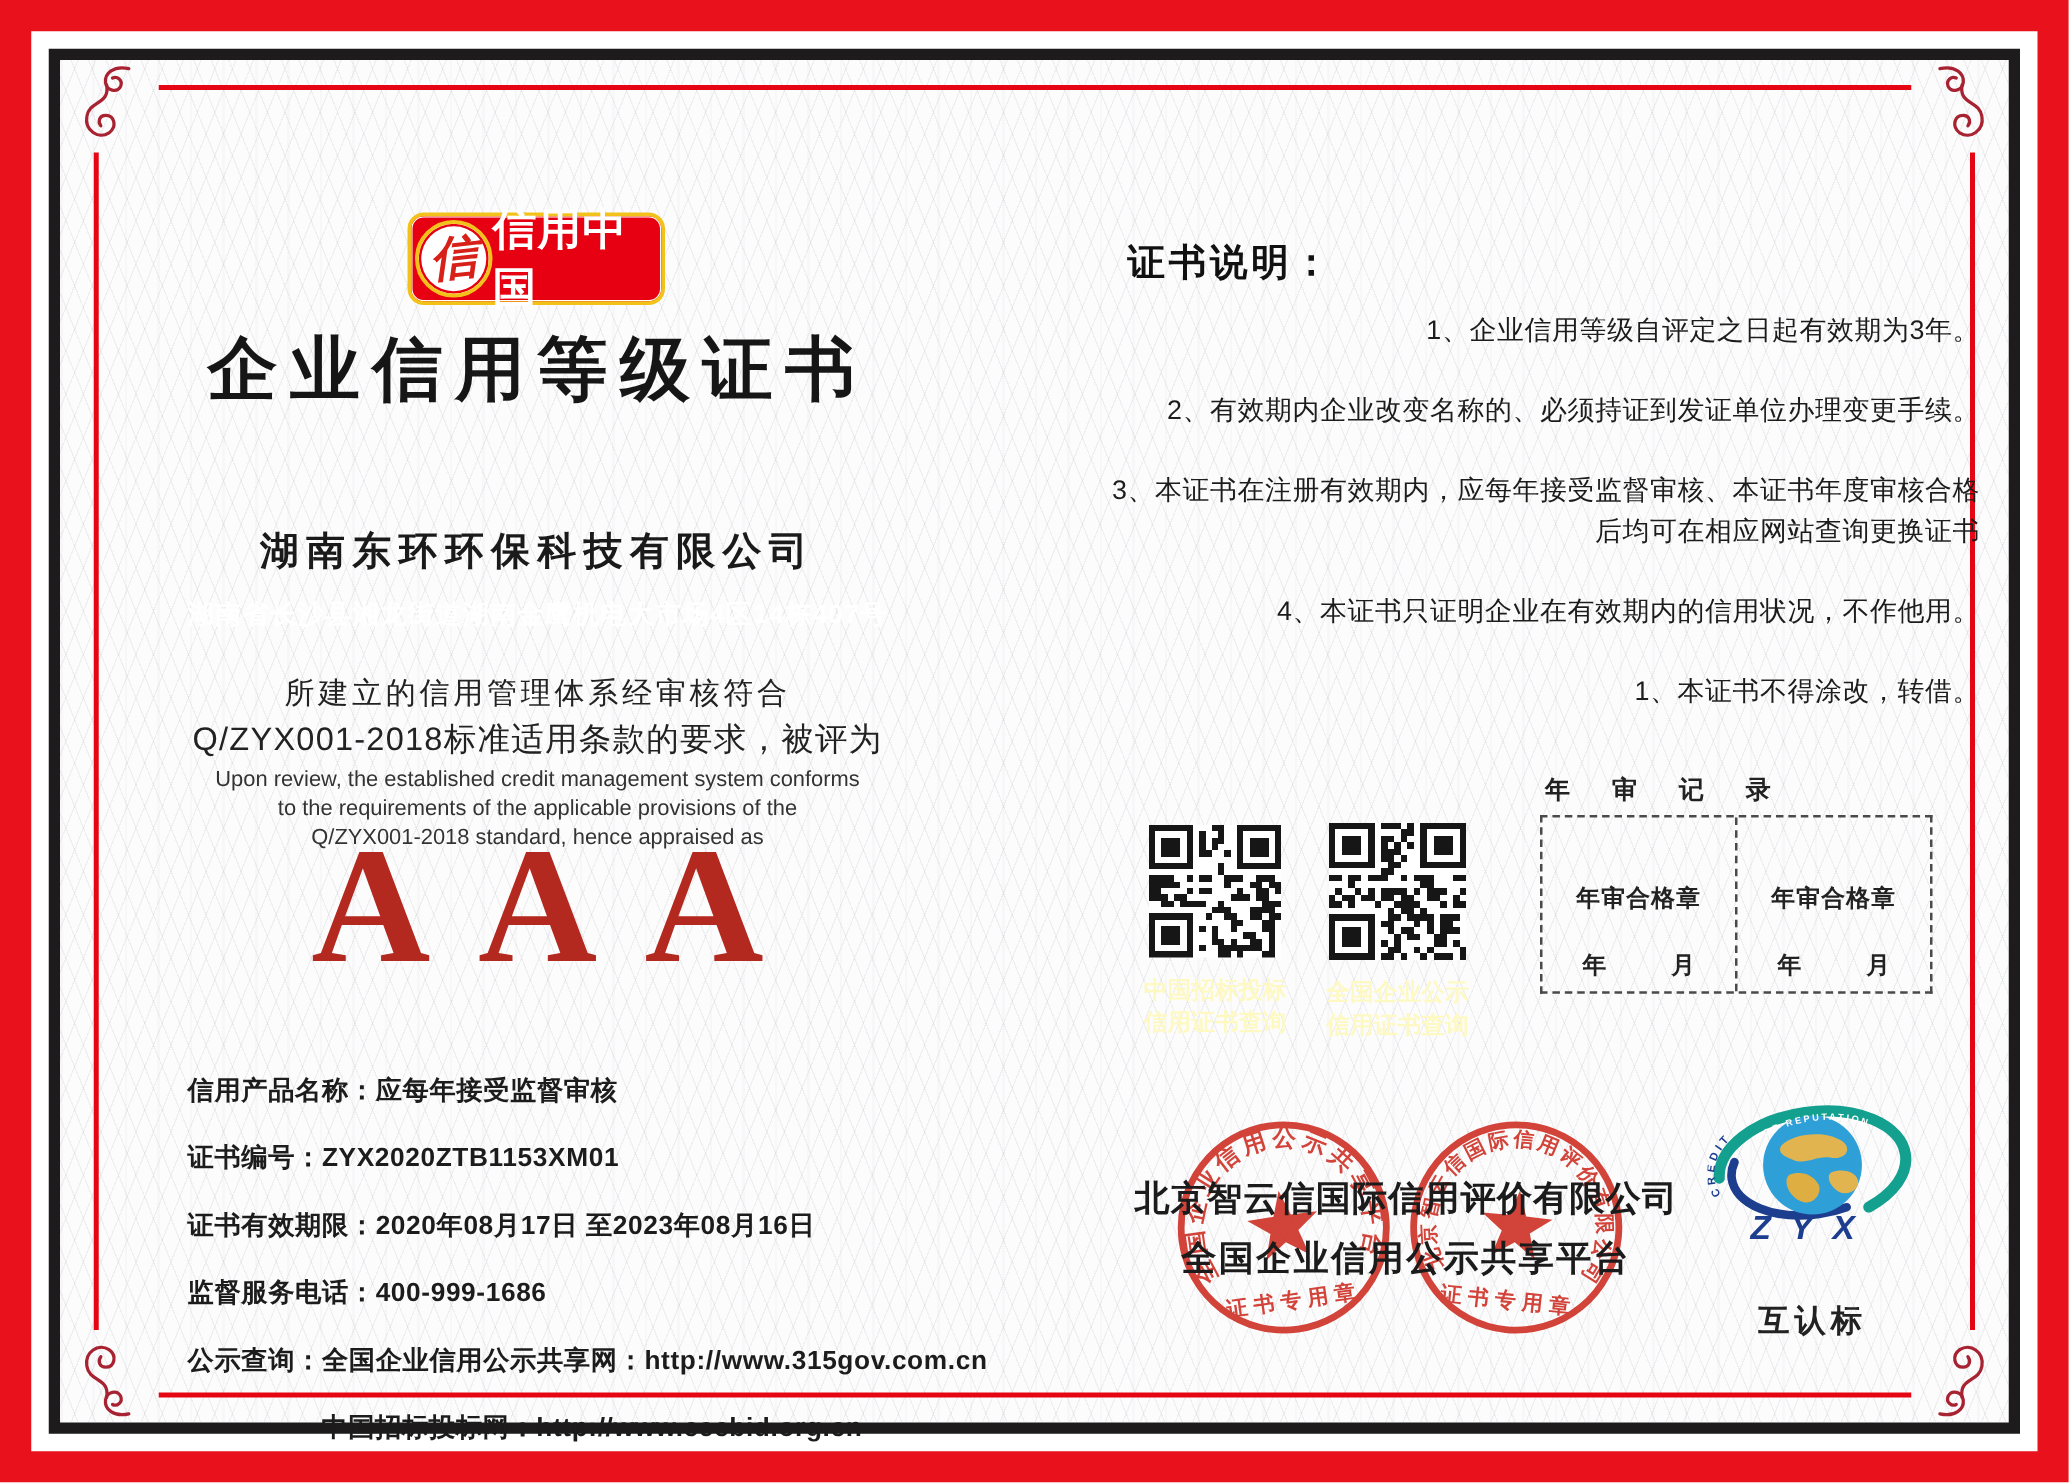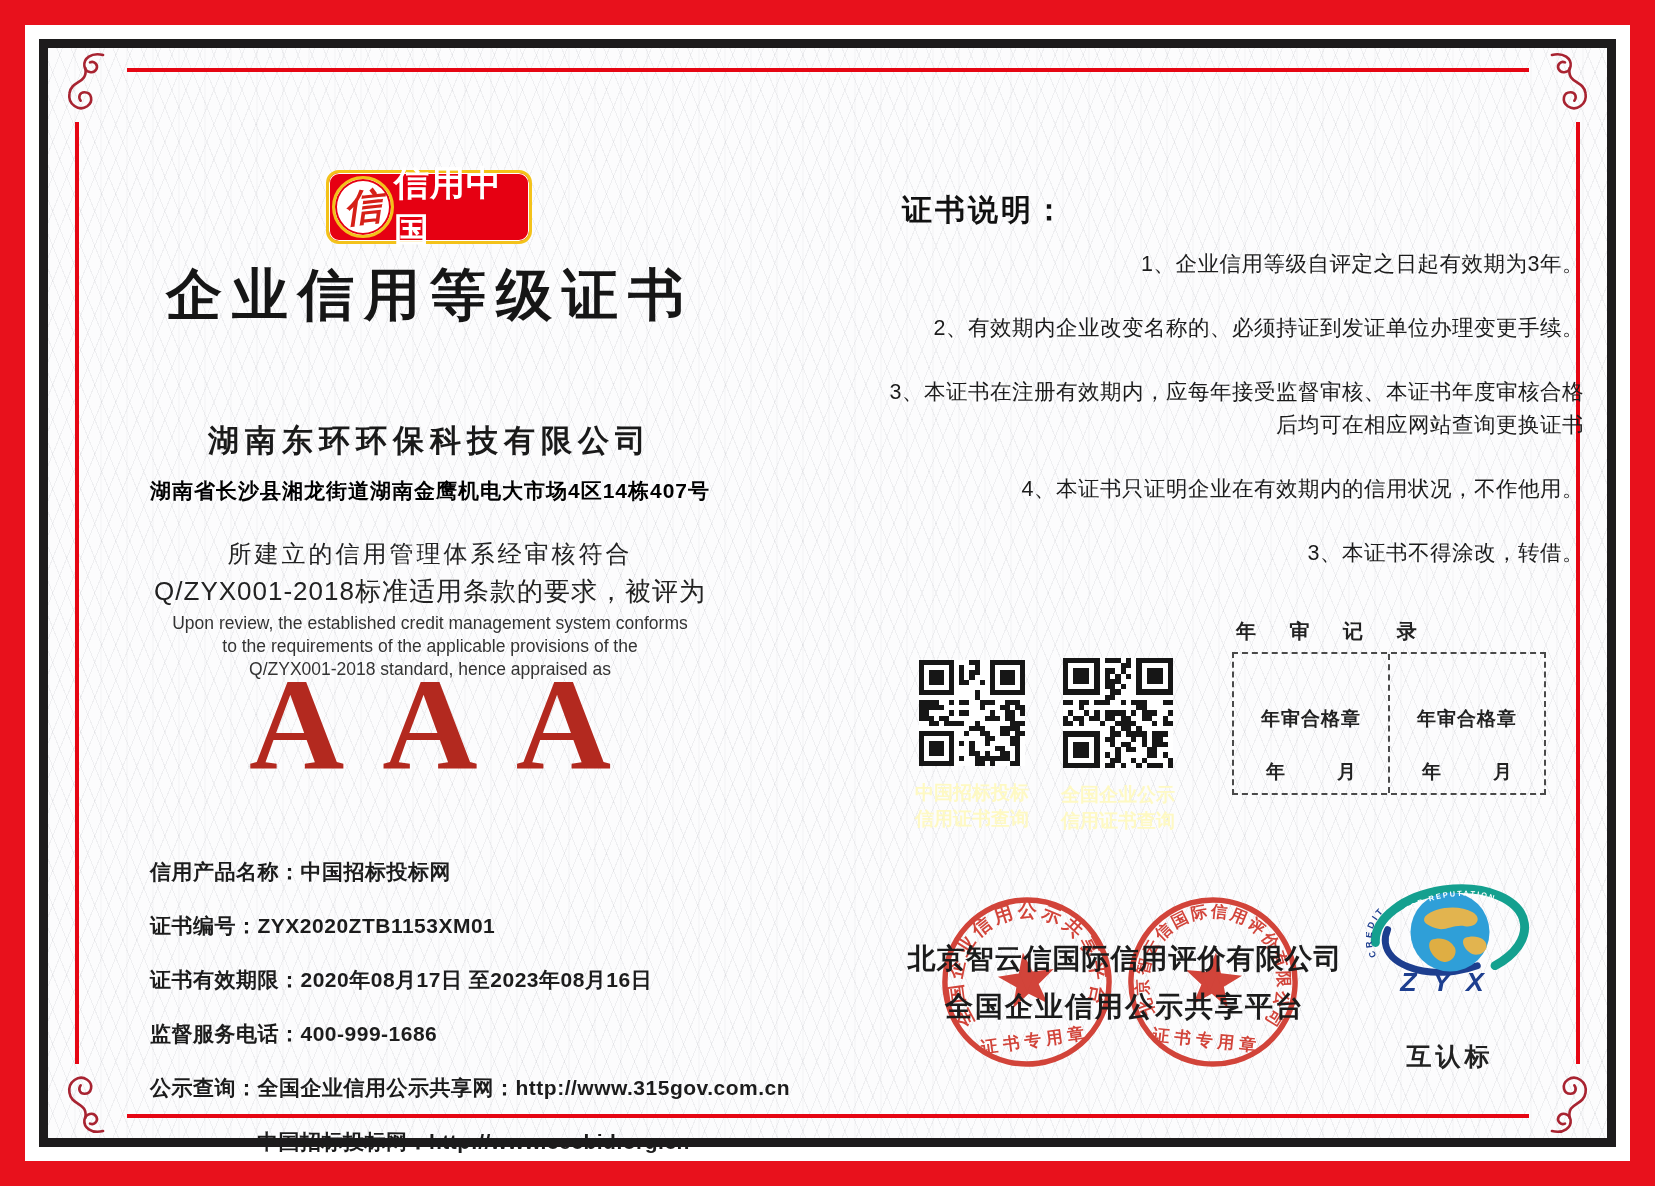--- a/index.html
+++ b/index.html
@@ -28,21 +28,21 @@
 
   
   .badge{position:absolute;left:326px;top:170px;width:206px;height:74px;background:#e60012;border:3px solid #f3c21a;border-radius:13px;display:flex;align-items:center;box-sizing:border-box;box-shadow:0 0 0 1px #fff inset;}
   .badge-circle{width:62px;height:62px;margin-left:3px;background:#fff;border:3px solid #f3c21a;border-radius:50%;box-sizing:border-box;display:flex;align-items:center;justify-content:center;box-shadow:0 0 0 2px #e60012 inset;}
   .badge-glyph{color:#d62018;font-size:38px;font-weight:bold;font-style:italic;line-height:1;transform:rotate(-6deg);}
   .badge-label{flex:1;text-align:left;color:#ffffff;font-size:35px;font-weight:bold;letter-spacing:1px;}
 
   .title-zh{top:258px;font-size:56px;font-weight:bold;color:#161616;letter-spacing:10px;}
   .title-en{top:330px;font-family:"Liberation Serif","DejaVu Serif",serif;font-size:32px;color:#1a1a1a;}
   .company{top:420px;font-size:31px;font-weight:bold;color:#1a1a1a;letter-spacing:6px;}
-  .address{top:477px;font-size:21px;font-weight:bold;color:#000000;letter-spacing:1px;}
+  .address{top:477px;font-size:21px;font-weight:bold;color:#ffffff;letter-spacing:1px;}
   .stmt1{top:538px;font-size:24px;font-weight:normal;color:#222;letter-spacing:3px;}
   .stmt2{top:574px;font-size:26px;color:#222;letter-spacing:1px;}
   .stmt-en{top:612px;font-size:17.5px;color:#333;line-height:23px;}
   .rating{top:648px;font-family:"Liberation Serif","DejaVu Serif",serif;font-size:132px;font-weight:bold;color:#b3291f;letter-spacing:38px;text-indent:38px;}
 
   .details{position:absolute;left:150px;top:858px;font-size:21px;font-weight:bold;color:#1c1c1c;}
   .detail-line{margin-bottom:26px;letter-spacing:0.5px;}
   .detail-line.gap{margin-top:10px;}
   .detail-line.indent{padding-left:107px;}
 
@@ -126,21 +126,21 @@
   <div class="ccol stmt2">Q/ZYX001-2018标准适用条款的要求，被评为</div>
   <div class="ccol stmt-en">
     <div>Upon review, the established credit management system conforms</div>
     <div>to the requirements of the applicable provisions of the</div>
     <div>Q/ZYX001-2018 standard, hence appraised as</div>
   </div>
   <div class="ccol rating">AAA</div>
 
   <div class="details">
     <div class="detail-line">
-      <span>信用产品名称：</span><span>中国招标投标网</span>
+      <span>信用产品名称：</span><span>应每年接受监督审核</span>
     </div>
     <div class="detail-line">
       <span>证书编号：</span><span>ZYX2020ZTB1153XM01</span>
     </div>
     <div class="detail-line">
       <span>证书有效期限：</span><span>2020年08月17日 至2023年08月16日</span>
     </div>
     <div class="detail-line">
       <span>监督服务电话：</span><span>400-999-1686</span>
     </div>
@@ -151,21 +151,21 @@
       <span>中国招标投标网：http://www.cecbid.org.cn</span>
     </div>
   </div>
 
   <div class="instr-head">证书说明：</div>
   <div class="instr-list">
     <div class="instr-item">1、企业信用等级自评定之日起有效期为3年。</div>
     <div class="instr-item">2、有效期内企业改变名称的、必须持证到发证单位办理变更手续。</div>
     <div class="instr-item">3、本证书在注册有效期内，应每年接受监督审核、本证书年度审核合格后均可在相应网站查询更换证书</div>
     <div class="instr-item">4、本证书只证明企业在有效期内的信用状况，不作他用。</div>
-    <div class="instr-item">3、本证书不得涂改，转借。</div>
+    <div class="instr-item">1、本证书不得涂改，转借。</div>
   </div>
 
   <div class="qr-block" style="left:902px;top:660px;">
     <svg class="qr-svg" viewBox="0 0 21 21" shape-rendering="crispEdges">
         <rect x="0" y="0" width="21" height="21" fill="#ffffff"></rect>
         <rect x="10" y="0" width="1" height="1" fill="#161616"></rect>
         <rect x="11" y="0" width="1" height="1" fill="#161616"></rect>
         <rect x="8" y="1" width="1" height="1" fill="#161616"></rect>
         <rect x="11" y="1" width="1" height="1" fill="#161616"></rect>
         <rect x="8" y="2" width="1" height="1" fill="#161616"></rect>

